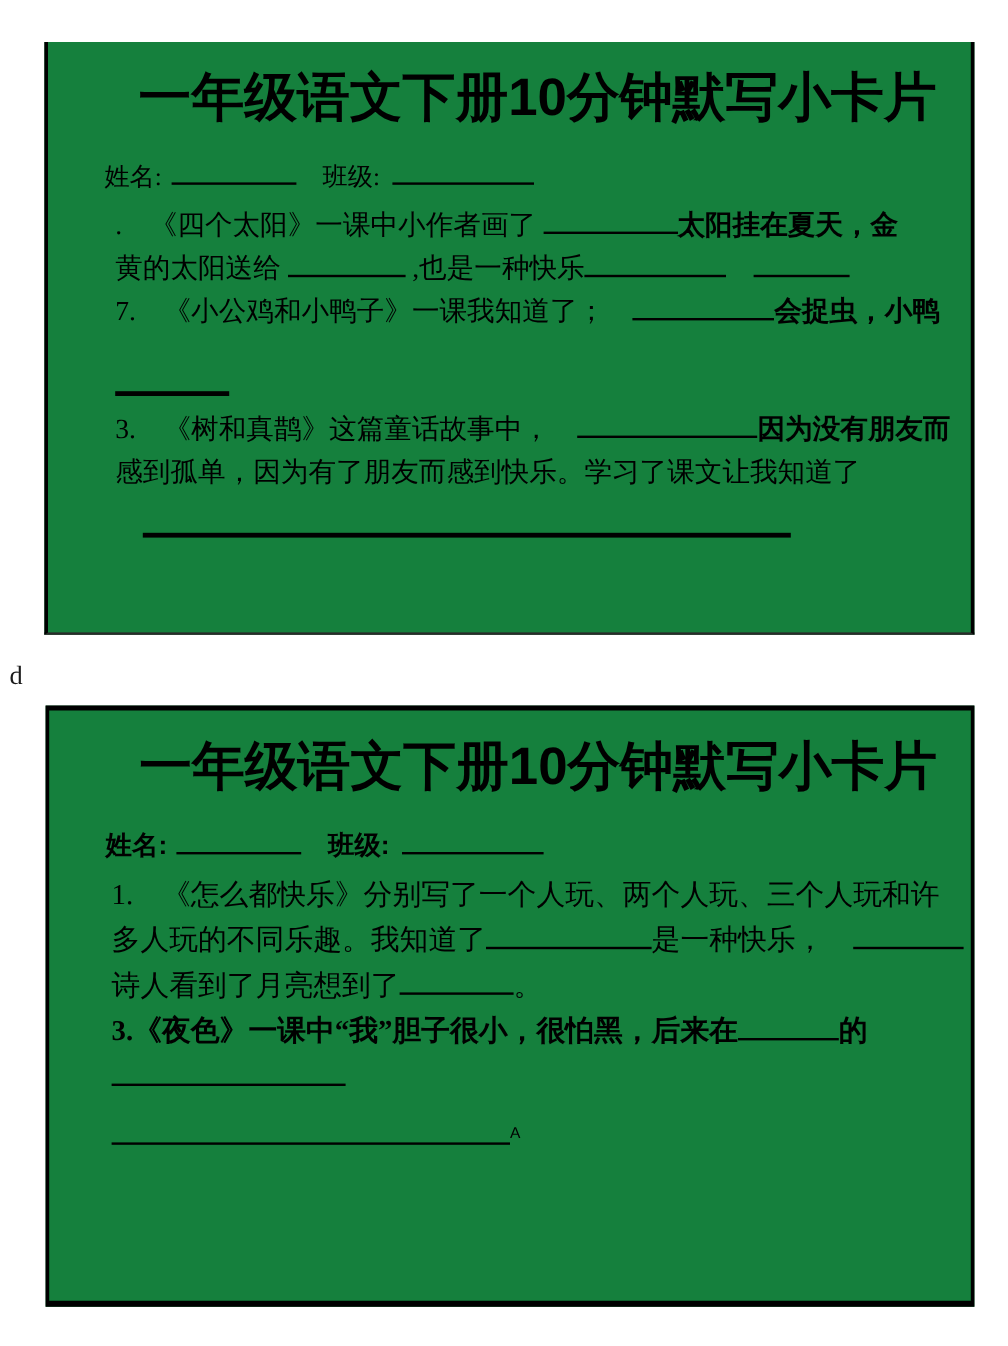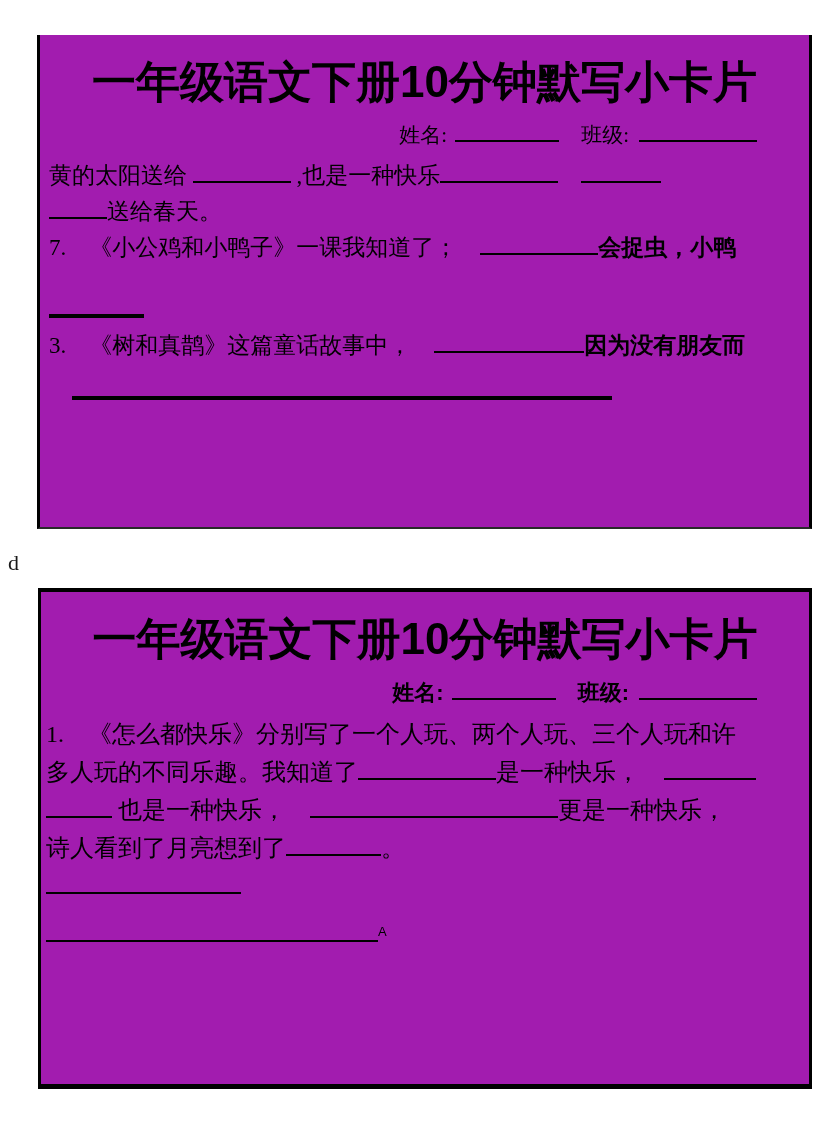--- a/index.html
+++ b/index.html
@@ -1,36 +1,36 @@
 <!DOCTYPE html>
 <html><head>
 <meta charset="utf-8">
 <style>
   html,body{margin:0;padding:0;background:#fff;}
   body{
     width:840px;height:1122px;position:relative;
     font-family:"Liberation Serif", serif;color:#000;overflow:hidden;
   }
-  .card{position:absolute;box-sizing:border-box;background:#a21caf;}
+  .card{position:absolute;box-sizing:border-box;background:#15803d;padding-left:47px;}
   .card1{
     left:37px;top:35px;width:775px;height:494px;
     border-left:3px solid #000;border-right:3px solid #000;border-bottom:2px solid #2a2a2a;
   }
   .card2{
     left:38px;top:588px;width:774px;height:501px;
     border:3px solid #000;border-top-width:4px;border-bottom-width:5px;
   }
   .title{
     font-family:"Liberation Sans", sans-serif;font-weight:900;
     font-size:44px;line-height:1.05;text-align:center;letter-spacing:0px;
     margin:0;padding-top:24px;white-space:nowrap;
   }
   .nameline{
-    white-space:nowrap;text-align:right;padding-right:52px;
-    font-size:21px;margin-top:15px;height:30px;
+    white-space:nowrap;text-align:left;padding-right:52px;
+    font-size:21px;margin-top:27px;height:30px;
   }
   .nameline.bold{font-weight:bold;font-family:"Liberation Sans", sans-serif;font-size:22px;}
   .blank{
     display:inline-block;height:0.95em;border-bottom:2px solid #000;
     vertical-align:baseline;
   }
   .blank.thick{border-bottom-width:4px;}
   .nb1{width:104px;margin-left:8px;margin-right:22px;}
   .nb2{width:118px;margin-left:10px;}
   .bodytext{padding:8px 8px 0 9px;}
@@ -47,40 +47,41 @@
 </style>
 </head>
 <body>
 
 <div class="card card1">
   <h1 class="title">一年级语文下册10分钟默写小卡片</h1>
   <div class="nameline">
     <span>姓名:</span><span class="blank nb1"></span><span>班级:</span><span class="blank nb2"></span>
   </div>
   <div class="bodytext">
+      <div class="line"><span class="">.　《四个太阳》一课中小作者画了 </span><span class="blank" style="width: 112px;"></span><span class="b">太阳挂在夏天，金</span></div>
       <div class="line"><span class="">黄的太阳送给 </span><span class="blank" style="width: 98px;"></span><span class=""> ,也是一种快乐</span><span class="blank" style="width: 118px;"></span><span class="">　</span><span class="blank" style="width: 80px;"></span></div>
-      <div class="line"><span class="blank" style="width: 58px;"></span><span class="">送给春天。</span></div>
       <div class="line"><span class="">7.　《小公鸡和小鸭子》一课我知道了；　</span><span class="blank" style="width: 118px;"></span><span class="b">会捉虫，小鸭</span></div>
       <div class="line" style="height: 26px;"></div>
       <div class="line"><span class="blank thick" style="width: 95px;"></span></div>
       <div class="line"><span class="">3.　《树和真鹊》这篇童话故事中，　</span><span class="blank" style="width: 150px;"></span><span class="b">因为没有朋友而</span></div>
+      <div class="line"><span class="">感到孤单，因为有了朋友而感到快乐。学习了课文让我知道了</span></div>
       <div class="line" style="height: 10px;"></div>
       <div class="line"><span class="">　</span><span class="blank thick" style="width: 540px;"></span></div>
     </div>
 </div>
 
 <div class="margin-letter">d</div>
 
 <div class="card card2">
   <h1 class="title">一年级语文下册10分钟默写小卡片</h1>
   <div class="nameline bold">
     <span>姓名:</span><span class="blank nb1"></span><span>班级:</span><span class="blank nb2"></span>
   </div>
   <div class="bodytext">
       <div class="line"><span class="">1.　《怎么都快乐》分别写了一个人玩、两个人玩、三个人玩和许</span></div>
       <div class="line"><span class="">多人玩的不同乐趣。我知道了</span><span class="blank" style="width: 138px;"></span><span class="">是一种快乐，　</span><span class="blank" style="width: 92px;"></span></div>
-      <div class="line"><span class="blank" style="width: 66px;"></span><span class=""> 也是一种快乐，　</span><span class="blank" style="width: 248px;"></span><span class="">更是一种快乐，</span></div>
       <div class="line"><span class="">诗人看到了月亮想到了</span><span class="blank" style="width: 95px;"></span><span class="">。</span></div>
+      <div class="line"><span class="b">3.《夜色》一课中“我”胆子很小，很怕黑，后来在</span><span class="blank" style="width: 84px;"></span><span class="b">的</span></div>
       <div class="line"><span class="blank" style="width: 195px;"></span></div>
       <div class="line" style="height: 8px;"></div>
       <div class="line"><span class="blank" style="width: 332px;"></span><span class=" small">A</span></div>
     </div>
 </div>
 
 </body></html>

